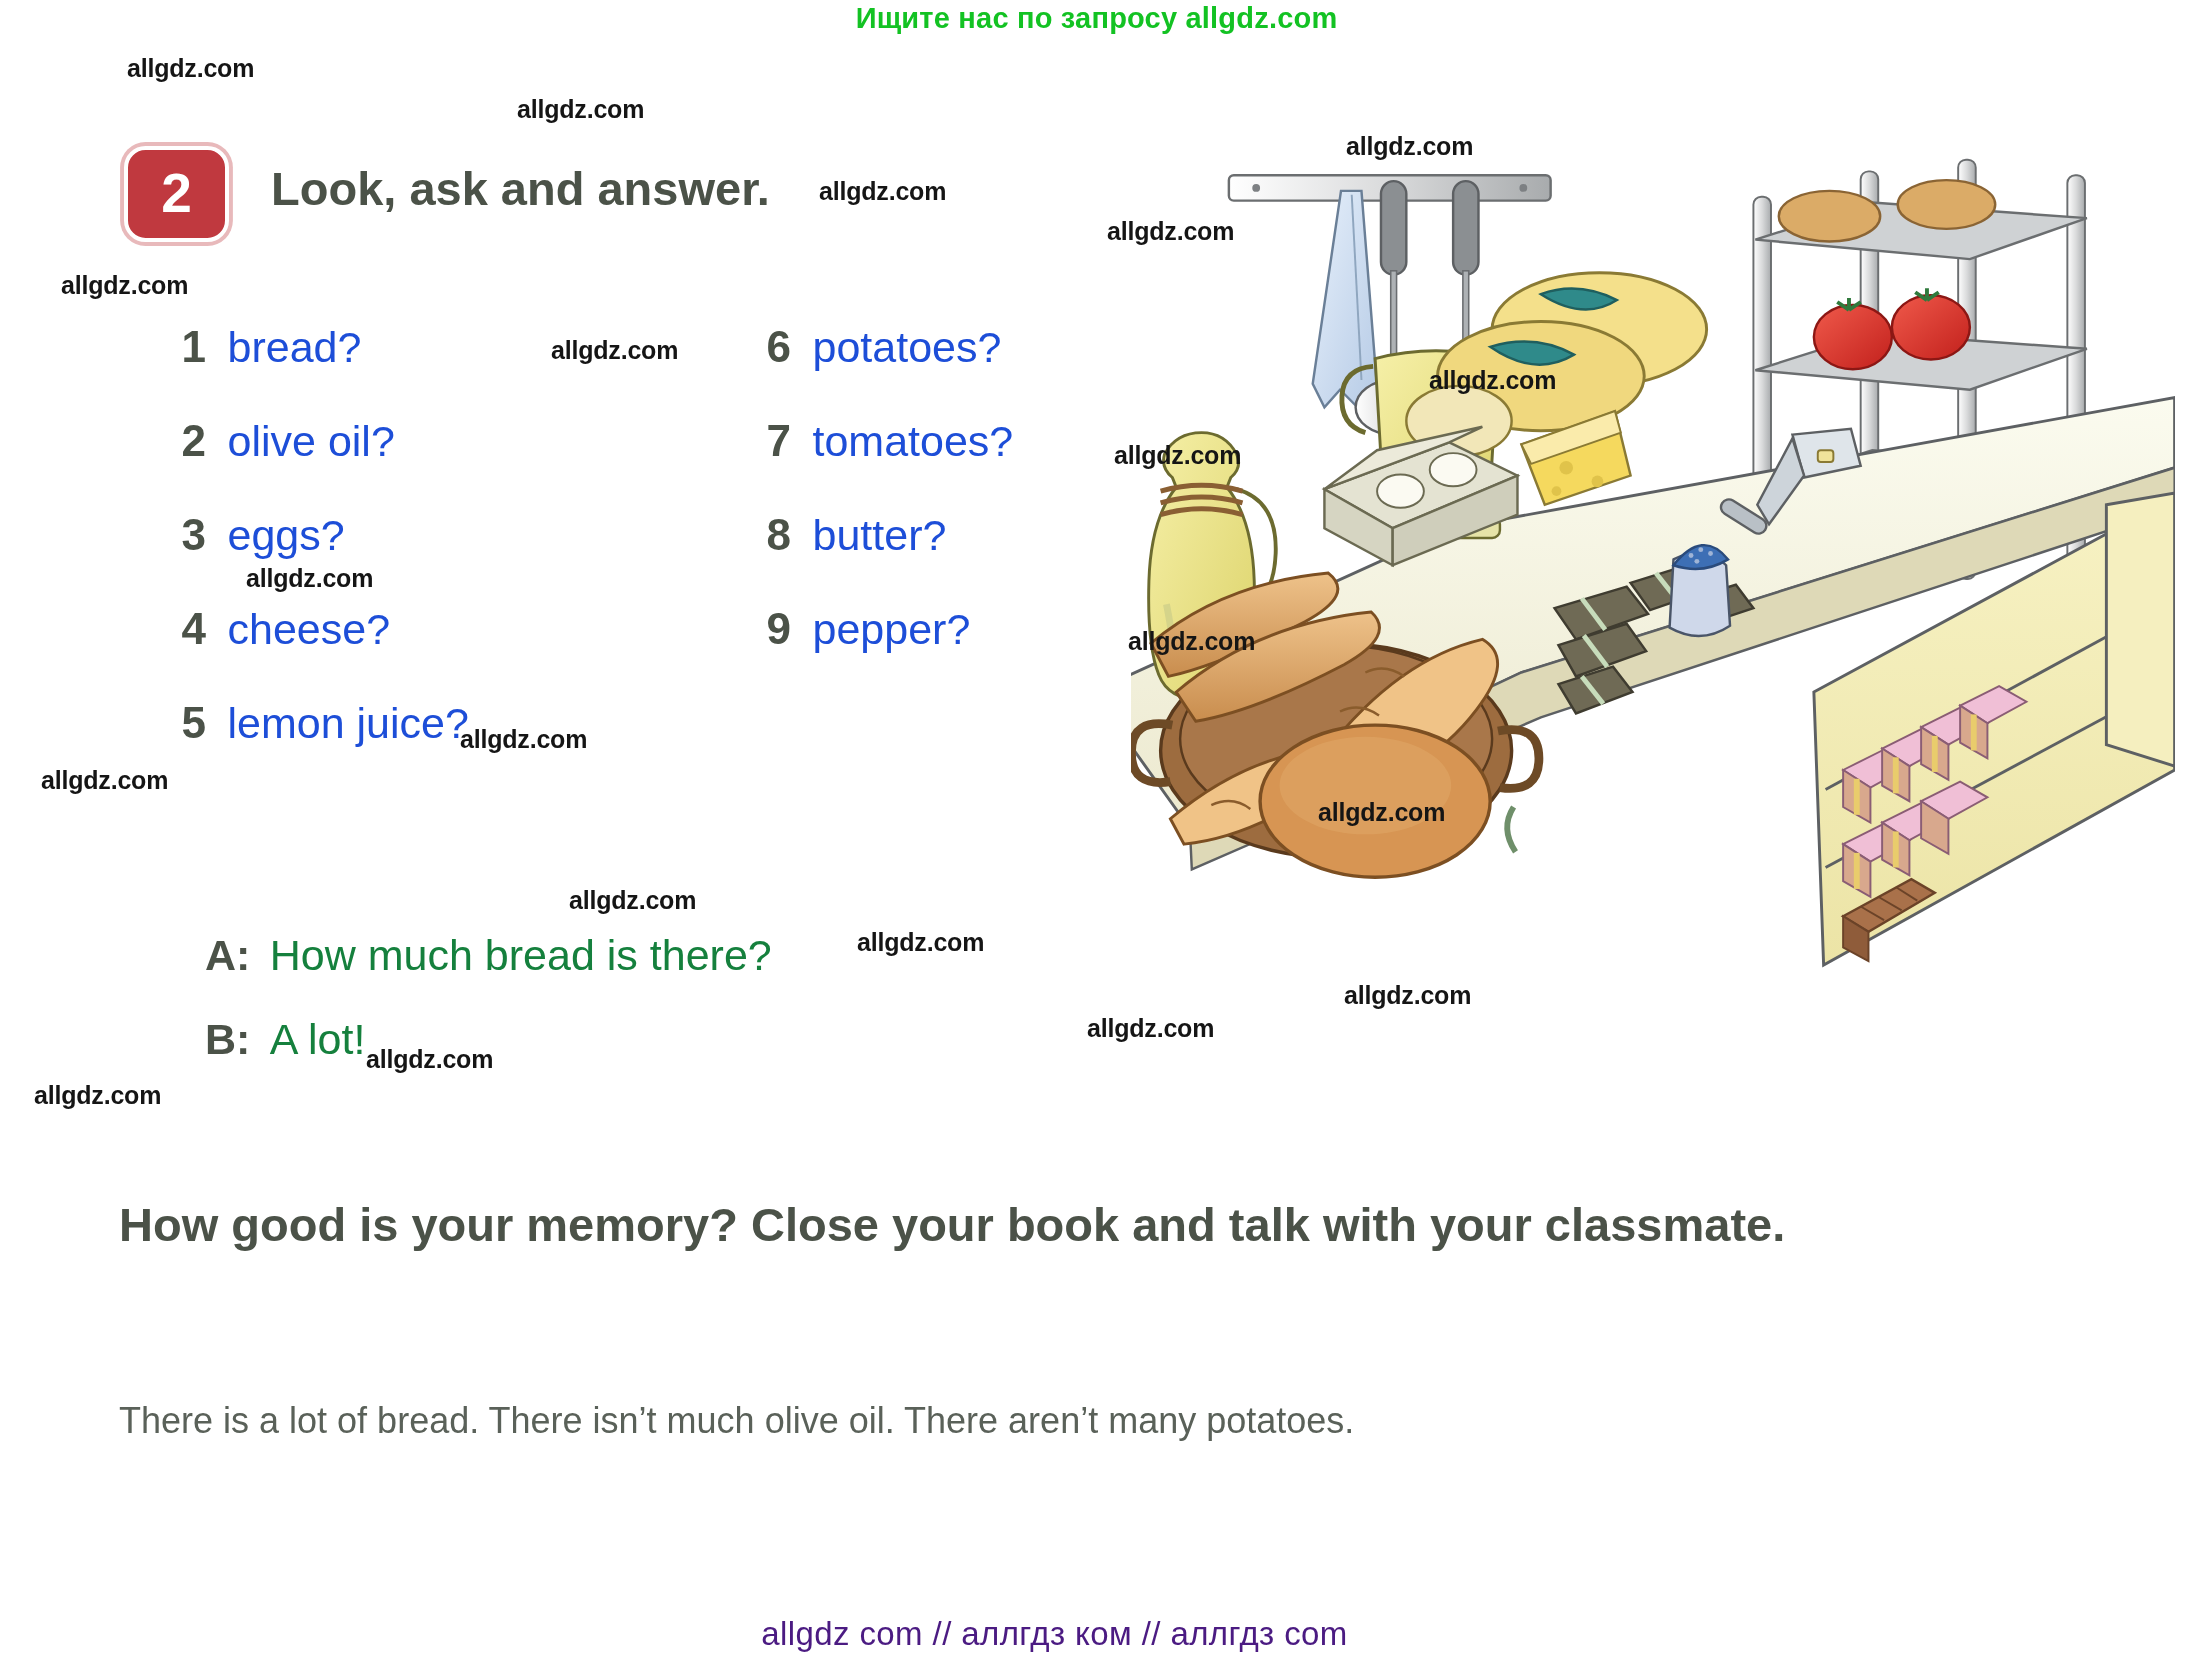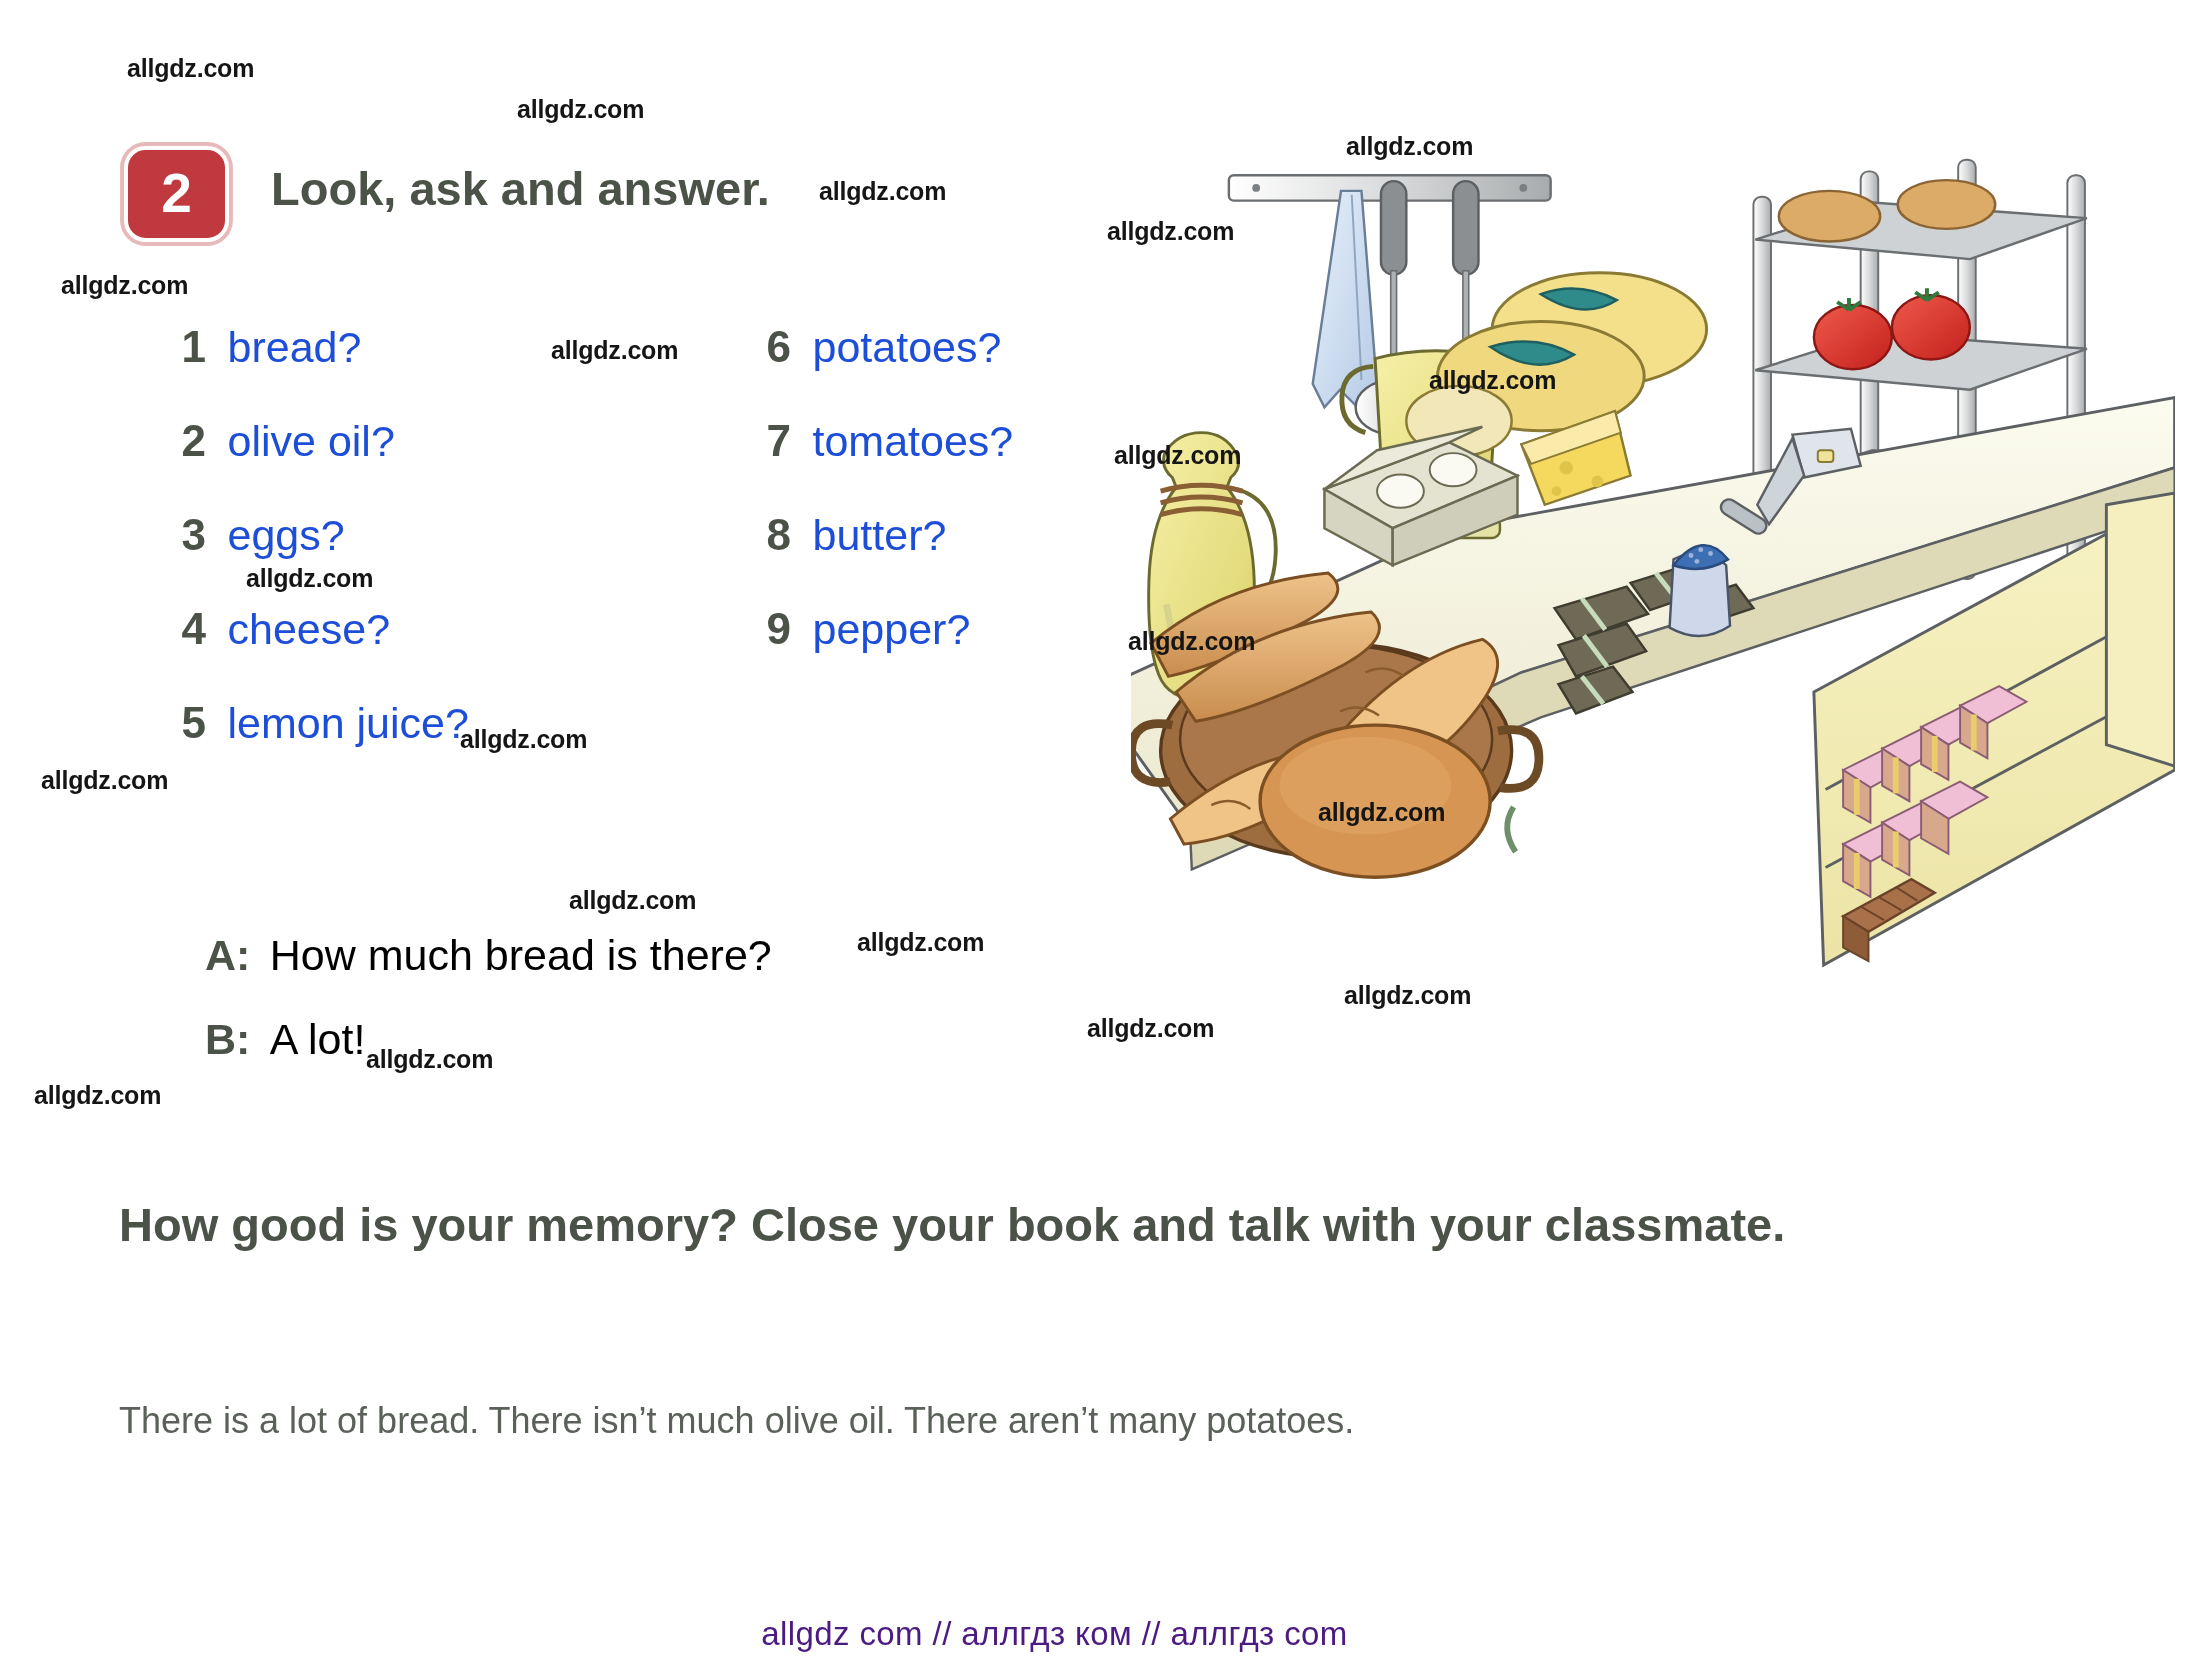--- a/index.html
+++ b/index.html
@@ -113,21 +113,21 @@
   }
   .dlg-spk {
     width: 57px;
     font-size: 43px;
     font-weight: bold;
     color: #4b5248;
   }
   .dlg-txt {
     margin-left: 7.8px;
     font-size: 43px;
-    color: #000000;
+    color: #15803d;
     white-space: nowrap;
   }
 
   
   .memory-prompt {
     position: absolute;
     left: 119px;
     top: 1195px;
     width: 1746px;
     font-size: 47px;
@@ -168,20 +168,21 @@
     height: 858px;
     z-index: 5;
   }
   .illustration svg { display: block; width: 100%; height: 100%; }
 </style>
 </head>
 <body>
 
 <div class="page">
 
+  <div class="promo">Ищите нас по запросу allgdz.com</div>
 
   <div class="ex-badge">2</div>
   <div class="ex-title">Look, ask and answer.</div>
 
   <div class="col col-left">
     <div class="item">
       <span class="item-num">1</span>
       <span class="item-label">bread?</span>
     </div>
     <div class="item">

